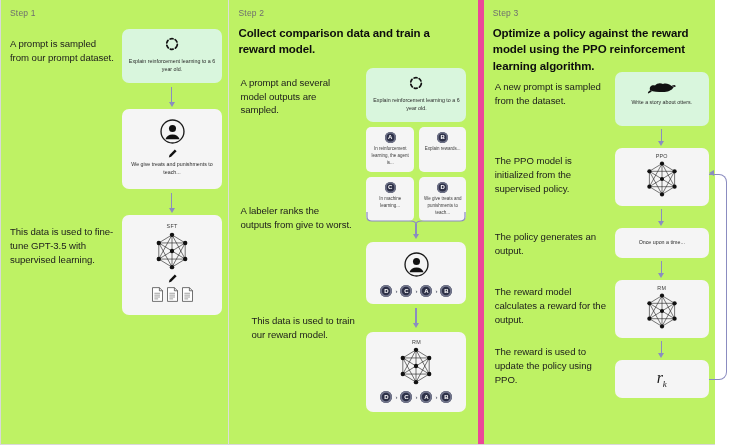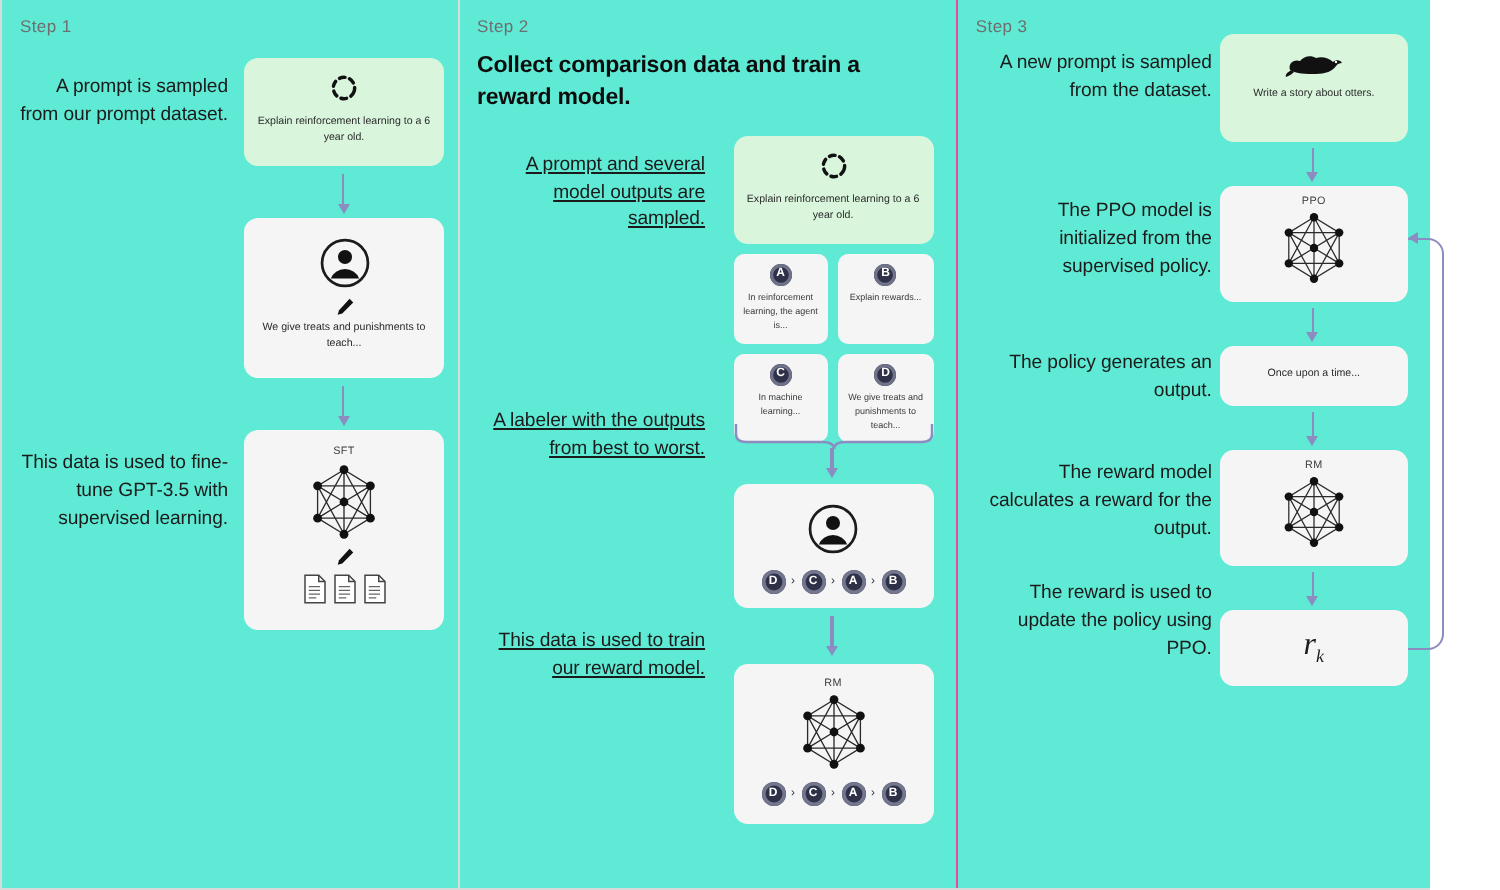--- a/index.html
+++ b/index.html
@@ -14,37 +14,37 @@
     color: #1b1b1b;
     overflow: hidden;
   }
   .page {
     position: relative;
     width: 715px;
     height: 445px;
     box-sizing: border-box;
     border-left: 1px solid #d9d9d9;
     border-bottom: 1px solid #d9d9d9;
-    background: #5eead4;
+    background: #bef264;
   }
   .columns {
     display: flex;
     width: 100%;
     height: 100%;
     box-sizing: border-box;
   }
   .col {
     position: relative;
     box-sizing: border-box;
     padding: 8px 10px 0 9px;
     height: 100%;
   }
   .col-1 { width: 239px; }
   .col-2 { width: 262px; border-left: 1px solid #dcdcdc; }
-  .col-3 { width: 249px; border-left: 1px solid #ec4899; }
+  .col-3 { width: 249px; border-left: 6px solid #ec4899; }
 
   .step-label {
     font-size: 8.5px;
     color: #6e6e6e;
     letter-spacing: .2px;
     margin: 0 0 7px 0;
   }
   .step-title {
     font-size: 11.5px;
     font-weight: bold;
@@ -56,23 +56,22 @@
 
   .body-area { position: relative; margin-top: 6px; height: 345px; }
 
   .caption {
     position: absolute;
     font-size: 9.6px;
     line-height: 1.45;
     color: #1b1b1b;
     width: 104px;
     letter-spacing: -0.05px;
-    text-align: right;
-  }
-  .col-2 .caption { width: 112px; text-decoration: underline; }
+  }
+  .col-2 .caption { width: 112px; }
   .col-3 .caption { width: 116px; }
 
   
   .card {
     position: absolute;
     background: #f5f5f5;
     border-radius: 7px;
     box-sizing: border-box;
   }
   .card.green { background: #d9f6dd; }
@@ -297,22 +296,22 @@
       </div>
     </div>
 
     <div class="col col-2">
       <div class="step-label">Step 2</div>
       <div class="step-title">Collect comparison data and train a reward model.</div>
 
       <div class="body-area">
 
         <div class="caption" style="left:2px; top:12px;">A prompt and several model outputs are sampled.</div>
-        <div class="caption" style="left:2px; top:140px;">A labeler with the outputs from best to worst.</div>
-        <div class="caption" style="left:2px; top:250px;">This data is used to train our reward model.</div>
+        <div class="caption" style="left:2px; top:140px;">A labeler ranks the outputs from give to worst.</div>
+        <div class="caption" style="left:13px; top:250px;">This data is used to train our reward model.</div>
 
         <div class="card green" style="left:128px; top:4px; width:100px; height:54px; padding-top:7px;">
           <div style="display:flex;justify-content:center;margin-bottom:6px;">
             <svg width="16" height="16" viewBox="0 0 24 24">
               <g fill="none" stroke="#111" stroke-width="2.6" stroke-linecap="round" stroke-dasharray="4.2 3.6" transform="rotate(20 12 12)">
                 <circle cx="12" cy="12" r="8"></circle>
               </g>
             </svg>
           </div>
           <div class="card-text">Explain reinforcement learning to a 6 year old.</div>
@@ -400,20 +399,21 @@
             <span class="gt">›</span>
             <div class="rank-badge">B</div>
           </div>
         </div>
 
       </div>
     </div>
 
     <div class="col col-3">
       <div class="step-label">Step 3</div>
+      <div class="step-title">Optimize a policy against the reward model using the PPO reinforcement learning algorithm.</div>
 
       <div class="body-area">
 
         <div class="caption" style="left:2px; top:74px;">The PPO model is initialized from the supervised policy.</div>
         <div class="caption" style="left:2px; top:0px;">A new prompt is sampled from the dataset.</div>
         <div class="caption" style="left:2px; top:205px;">The reward model calculates a reward for the output.</div>
         <div class="caption" style="left:2px; top:150px;">The policy generates an output.</div>
         <div class="caption" style="left:2px; top:265px;">The reward is used to update the policy using PPO.</div>
 
         <div class="card green" style="left:122px; top:-8px; width:94px; height:54px; padding-top:8px;">

